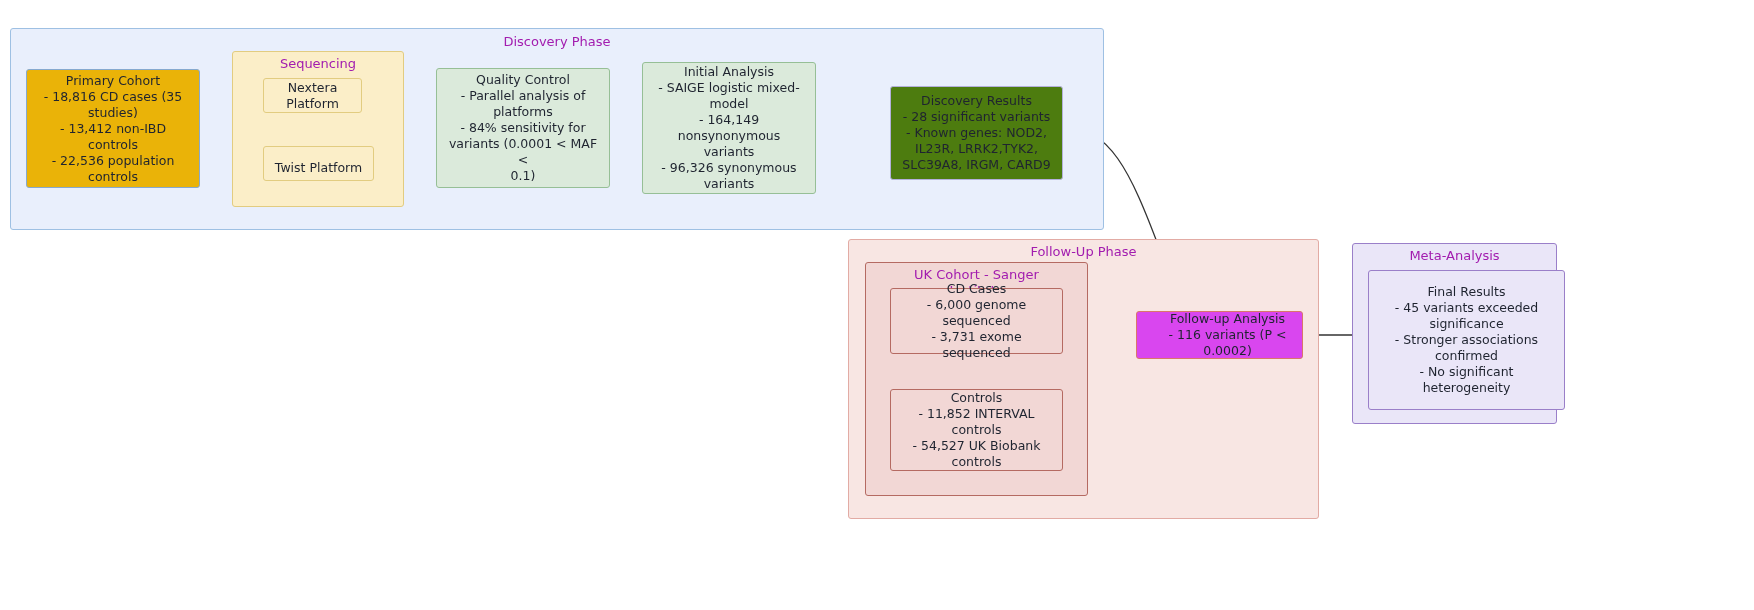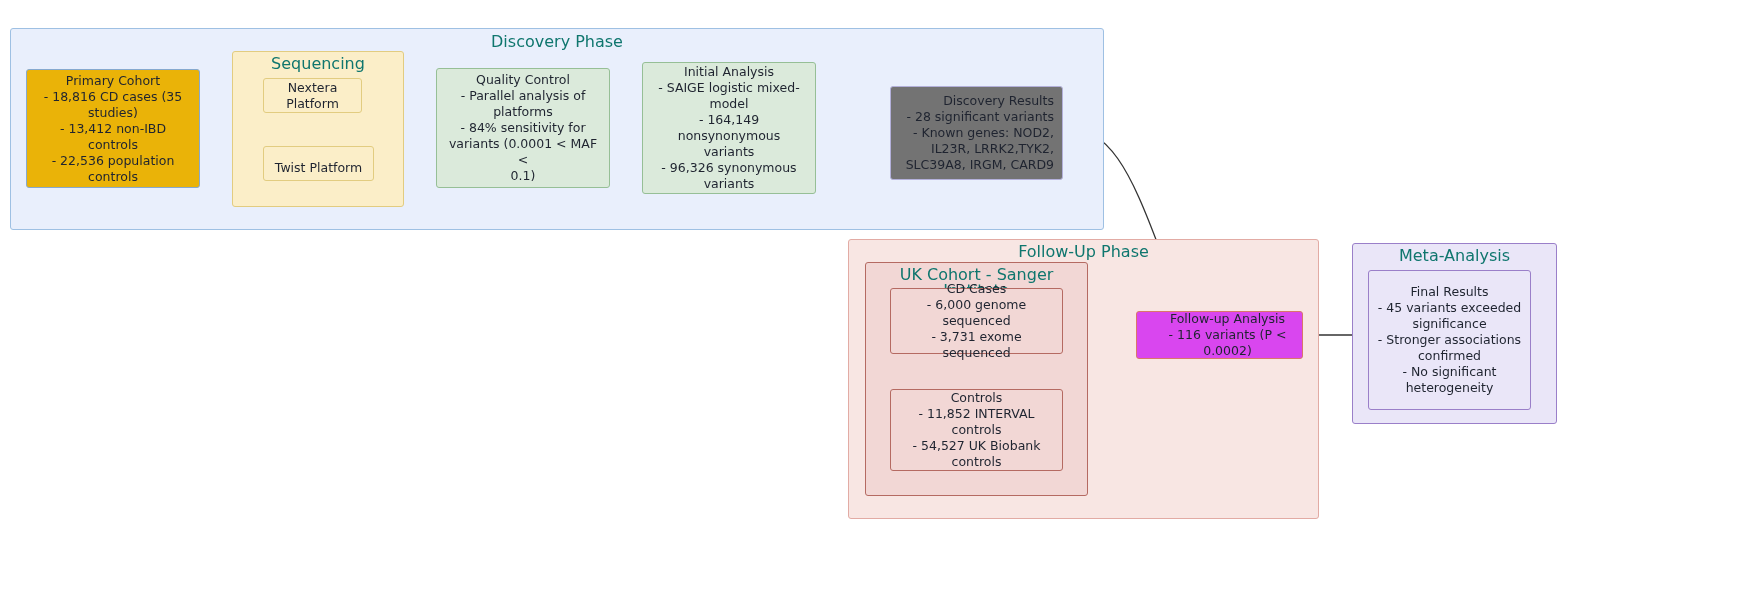--- a/index.html
+++ b/index.html
@@ -8,21 +8,21 @@
     font-family:"DejaVu Sans","Liberation Sans",sans-serif;
     color:#1f2430;
     overflow:hidden;
   }
   #stage{position:relative;width:1754px;height:610px;}
 
   
   .subgraph{position:absolute;box-sizing:border-box;border-width:1px;border-style:solid;border-radius:3px;}
   .sg-title{
     position:absolute;left:0;right:0;text-align:center;
-    font-size:16px;line-height:16px;color:#0f766e;white-space:nowrap;
+    font-size:13px;line-height:16px;color:#a21caf;white-space:nowrap;
   }
 
   #discovery-phase{left:10px;top:28px;width:1094px;height:202px;
     background:#e9effc;border-color:#9ec0e3;}
   #discovery-phase>.sg-title{top:5px;}
 
   #sequencing{left:232px;top:51px;width:172px;height:156px;
     background:#fbeec8;border-color:#e2cc80;}
   #sequencing>.sg-title{top:4px;}
 
@@ -46,35 +46,35 @@
     text-align:center;
     font-size:12.5px;line-height:16px;
     padding:4px 8px;
   }
   .node .lines{width:100%;}
   .node .ln{display:block;}
 
   .n-blue{background:#eab308;border-color:#86a9cf;}
   .n-yellow{background:#fbeec8;border-color:#e2cc80;}
   .n-green{background:#dbeadb;border-color:#96bf96;}
-  .n-purple{background:#737373;border-color:#b3b0da;text-align:right;}
+  .n-purple{background:#4d7c0f;border-color:#b3b0da;}
   .n-red-soft{background:#d946ef;border-color:#d9776a;padding-left:24px;}
   .n-red-inner{background:#f2d7d5;border-color:#b56a62;}
   .n-violet{background:#eae6f8;border-color:#9a7fc9;}
 
   #primary-cohort{left:26px;top:69px;width:174px;height:119px;}
   #nextera-platform{left:263px;top:78px;width:99px;height:35px;}
   #twist-platform{left:263px;top:146px;width:111px;height:35px;align-items:flex-end;}
   #quality-control{left:436px;top:68px;width:174px;height:120px;}
   #initial-analysis{left:642px;top:62px;width:174px;height:132px;}
   #discovery-results{left:890px;top:86px;width:173px;height:94px;}
   #cd-cases{left:890px;top:288px;width:173px;height:66px;}
   #controls{left:890px;top:389px;width:173px;height:82px;}
   #followup-analysis{left:1136px;top:311px;width:167px;height:48px;}
-  #final-results{left:1368px;top:270px;width:163px;height:140px;}
+  #final-results{left:1368px;top:270px;width:197px;height:140px;}
 
   
   #edges{position:absolute;left:0;top:0;width:1754px;height:610px;pointer-events:none;}
 </style>
 </head>
 <body>
 
 <div id="stage">
 
   <svg id="edges" viewBox="0 0 1754 610">

